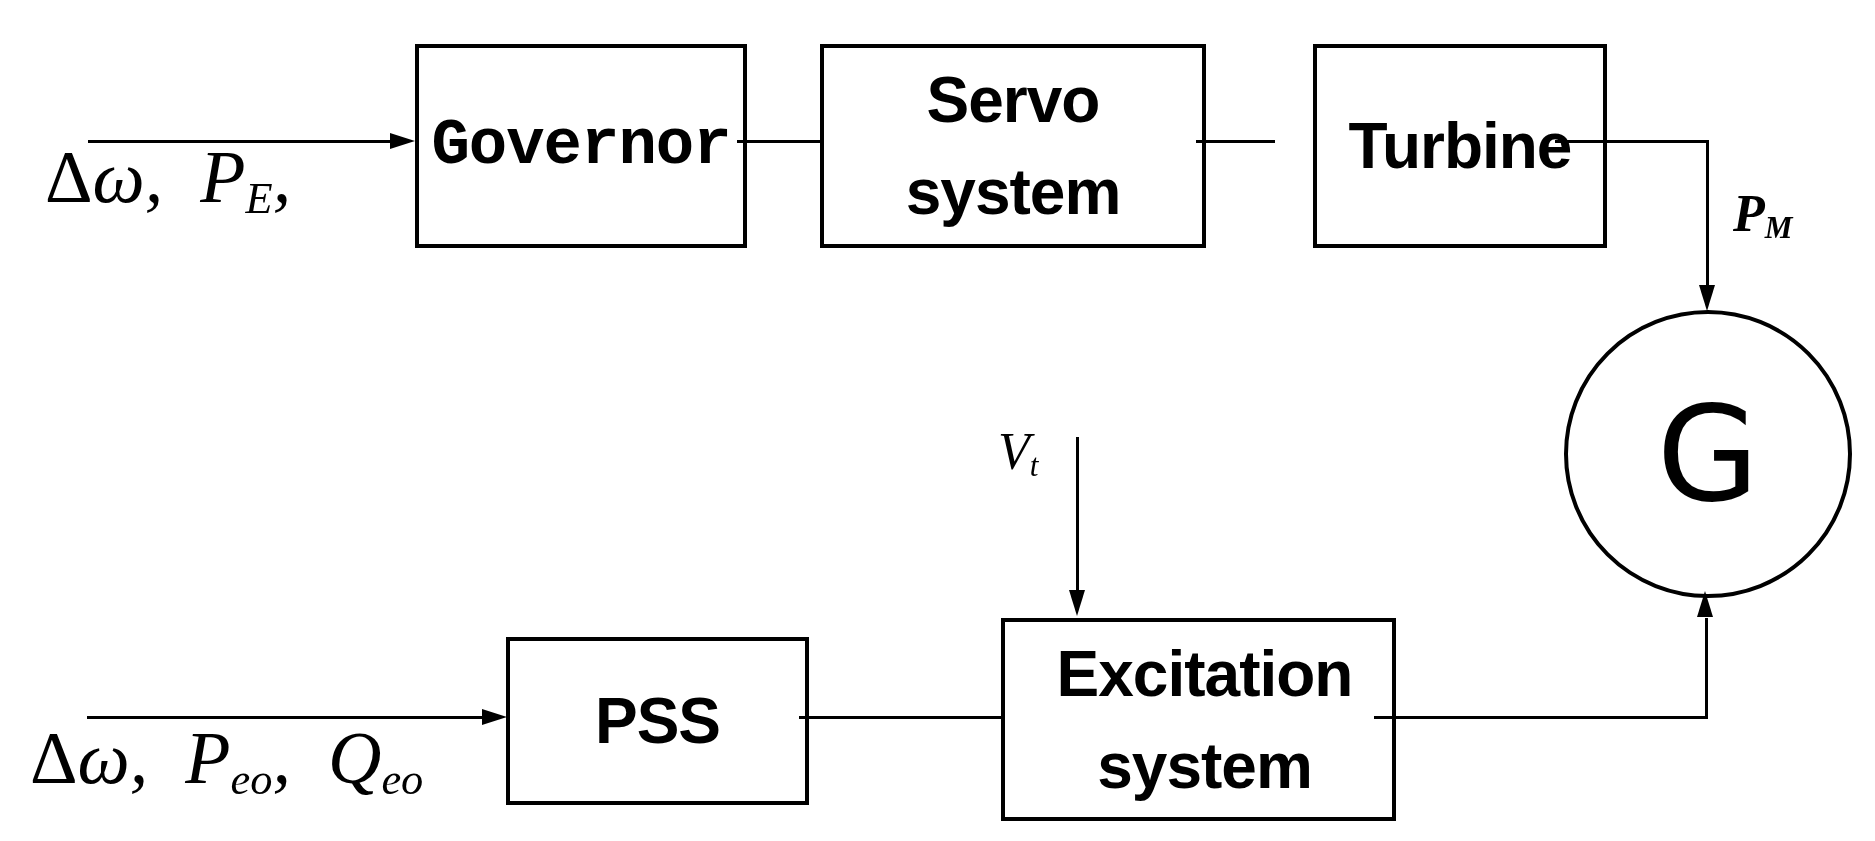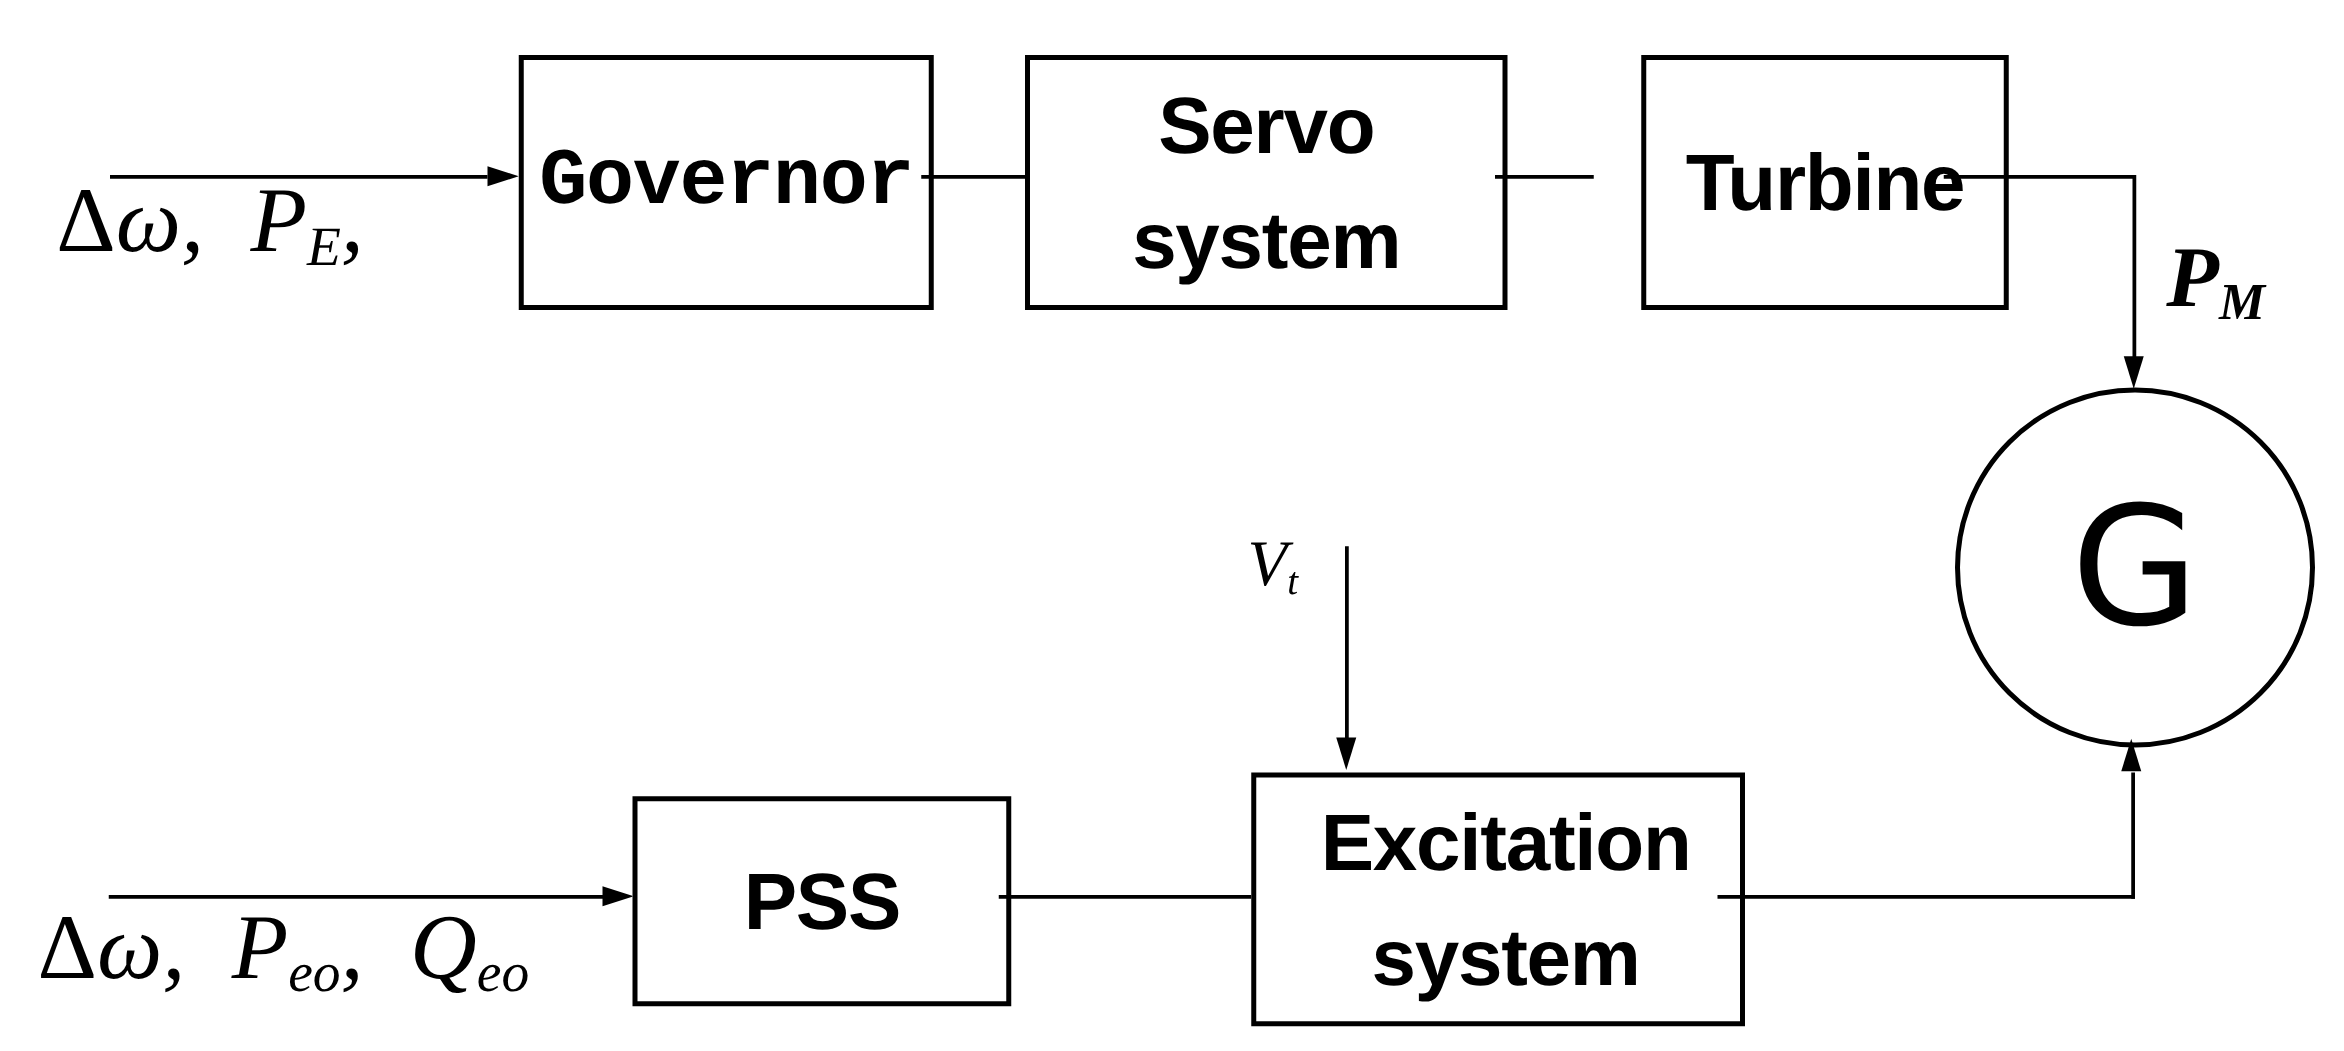--- a/index.html
+++ b/index.html
@@ -26,21 +26,21 @@
   .arr.down{border-left:8px solid transparent;border-right:8px solid transparent;border-top:26px solid #000;}
   .arr.up{border-left:8px solid transparent;border-right:8px solid transparent;border-bottom:26px solid #000;}
   .math{
     position:absolute;font-family:"Liberation Serif",serif;font-style:italic;
     font-size:74px;white-space:pre;line-height:1;
   }
   .math .sub{font-size:0.6em;vertical-align:-0.24em;}
   .math .up{font-style:normal;}
   .math.bold{font-weight:bold;}
   .math.vt{font-size:52px;}
-  .math.pm{font-size:69px;}
+  .math.pm{font-size:52px;}
 </style>
 </head>
 <body>
 
 <div id="canvas">
 
   <div class="hline" style="left:88px;top:140px;width:302px;"></div>
   <div class="arr right" style="left:390px;top:133px;"></div>
 
   <div class="math" style="left:45px;top:140px;"><span class="up">Δ</span><span>ω,  </span><span>P</span><span class="sub">E</span><span>,</span></div>

